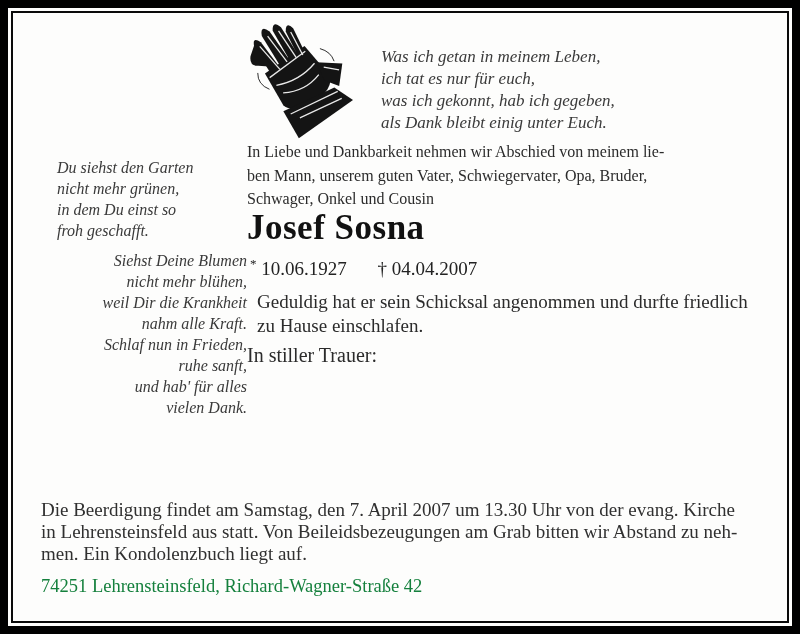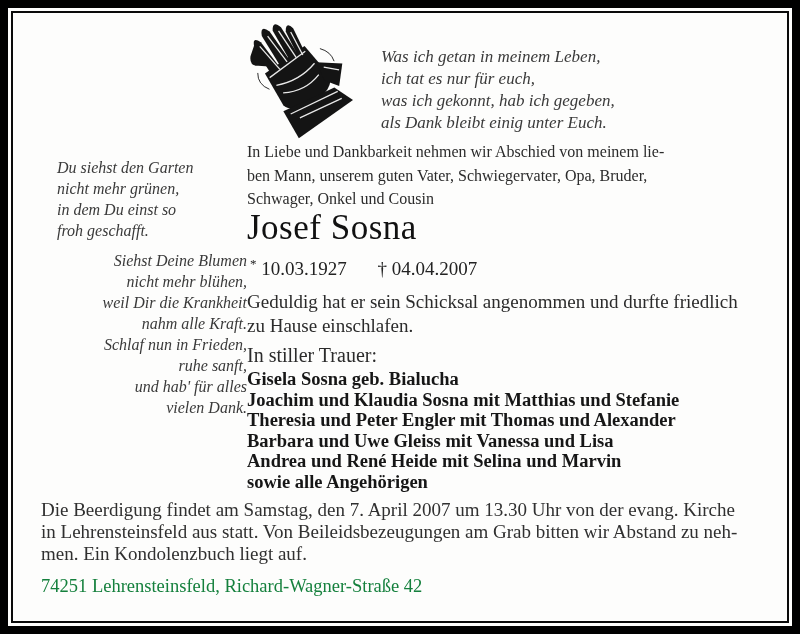--- a/index.html
+++ b/index.html
@@ -38,31 +38,31 @@
   }
   .epitaph-left .stanza2{margin-top:9px;text-align:right;}
   .intro{
     left:234px;top:127px;width:535px;
     font-size:16px;line-height:23.5px;
   }
   .name{
     left:234px;top:196px;
     margin:0;
     font-size:35px;line-height:38px;
-    font-weight:normal;color:#111;
+    font-weight:bold;color:#111;
     letter-spacing:0.5px;
   }
   .dates{
     left:237px;top:243px;
     font-size:19px;color:#222;
   }
   .dates .birth sup{font-size:13px;}
   .dates .death{margin-left:26px;}
   .message{
-    left:234px;top:277px;width:540px;
+    left:244px;top:277px;width:540px;
     font-size:19px;line-height:23.5px;
   }
   .trauer{
     left:234px;top:331px;
     font-size:20px;
   }
   .mourners{
     left:234px;top:356px;width:520px;
     font-size:18.5px;line-height:20.6px;
     font-weight:bold;color:#161616;
@@ -139,35 +139,29 @@
 vielen Dank.</div>
     </div>
 
     <div class="abs intro pre">In Liebe und Dankbarkeit nehmen wir Abschied von meinem lie-
 ben Mann, unserem guten Vater, Schwiegervater, Opa, Bruder,
 Schwager, Onkel und Cousin</div>
 
     <h1 class="abs name">Josef Sosna</h1>
 
     <div class="abs dates">
-      <span class="birth"><sup>*</sup> <span>10.03.1927</span></span>
+      <span class="birth"><sup>*</sup> <span>10.06.1927</span></span>
       <span class="death">† 04.04.2007</span>
     </div>
 
     <div class="abs message pre">Geduldig hat er sein Schicksal angenommen und durfte friedlich
 zu Hause einschlafen.</div>
 
     <div class="abs trauer">In stiller Trauer:</div>
 
-    <div class="abs mourners pre">Gisela Sosna geb. Bialucha
-Joachim und Klaudia Sosna mit Matthias und Stefanie
-Theresia und Peter Engler mit Thomas und Alexander
-Barbara und Uwe Gleiss mit Vanessa und Lisa
-Andrea und René Heide mit Selina und Marvin
-sowie alle Angehörigen</div>
 
     <div class="abs funeral pre">Die Beerdigung findet am Samstag, den 7. April 2007 um 13.30 Uhr von der evang. Kirche
 in Lehrensteinsfeld aus statt. Von Beileidsbezeugungen am Grab bitten wir Abstand zu neh-
 men. Ein Kondolenzbuch liegt auf.</div>
 
     <div class="abs address">74251 Lehrensteinsfeld, Richard-Wagner-Straße 42</div>
 
   </div>
 </div>
 

